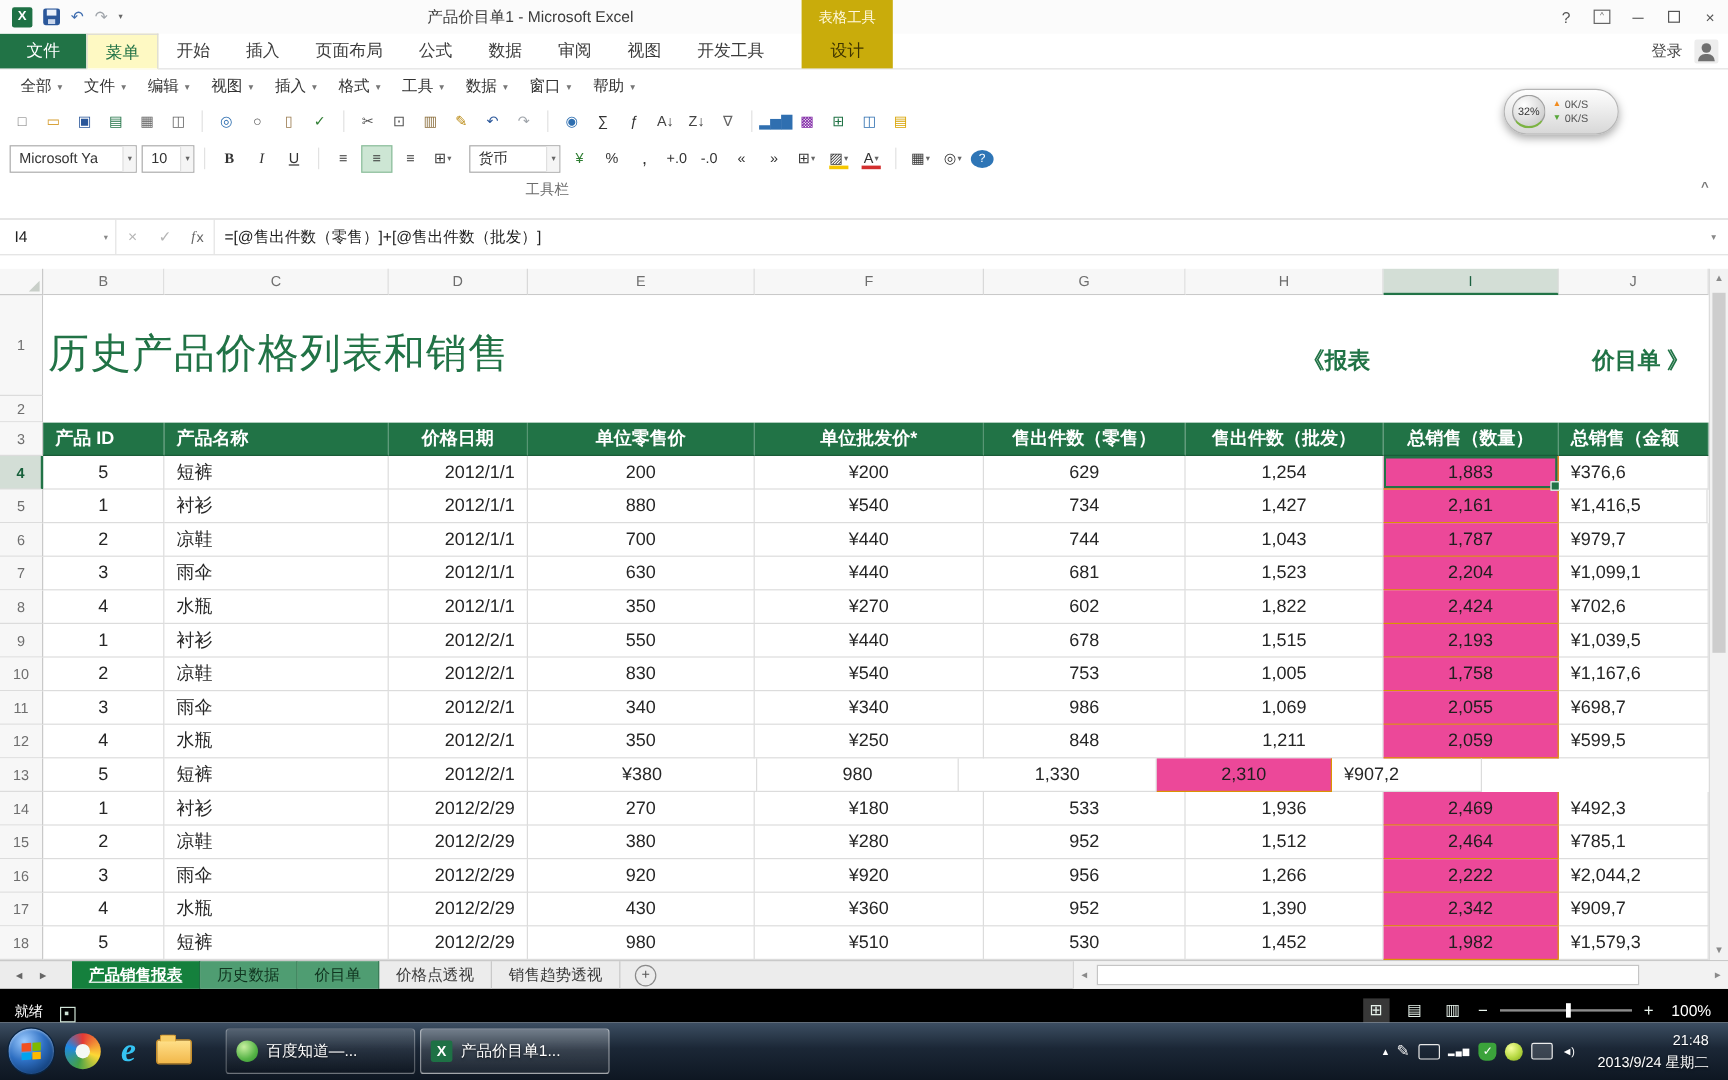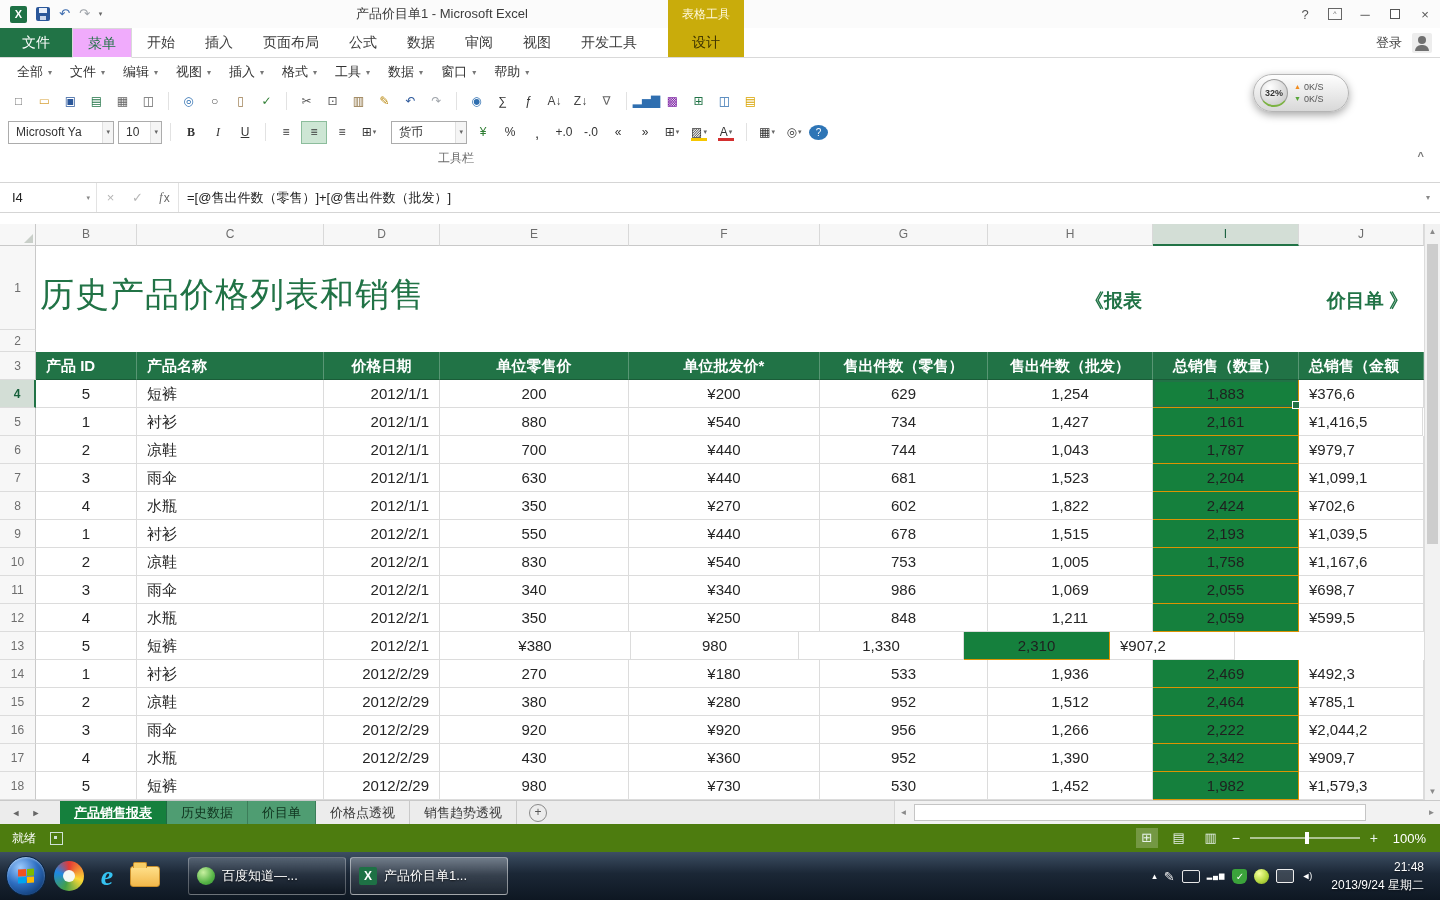--- a/index.html
+++ b/index.html
@@ -26,21 +26,21 @@
 
 
 .ctx-block{position:absolute;left:668px;top:0;width:76px;height:57px;z-index:10;display:flex;flex-direction:column;background:#C9AC0B}
 .ctx-top{height:28px;line-height:28px;text-align:center;font-size:12px;color:#FFF9DD}
 .ctx-bottom{flex:1;line-height:28px;text-align:center;font-size:14px;color:#3E3400}
 
 
 .tabrow{height:29px;border-bottom:1px solid #D9D9D9;background:#FFF;display:flex;align-items:stretch;padding-right:8px}
 .rtab{padding:0 15px;line-height:29px;font-size:14px;color:#3C3C3C;white-space:nowrap}
 .rtab.file{background:#217346;color:#fff;padding:0 22px}
-.rtab.active{color:#217346;background:#f0abfc;border:1px solid #D9D9D9;border-bottom:1px solid #fff;margin-bottom:-1px;position:relative;z-index:2}
+.rtab.active{color:#217346;background:#fef9c3;border:1px solid #D9D9D9;border-bottom:1px solid #fff;margin-bottom:-1px;position:relative;z-index:2}
 .rtabs-mid{display:flex}
 .signin{margin-left:auto;font-size:13px;color:#444;line-height:29px;margin-right:10px}
 .person{width:20px;height:20px;align-self:center;position:relative;background:#EDEDED;border-radius:2px;flex:none}
 .person::before{content:"";position:absolute;top:3px;left:6px;width:8px;height:8px;border-radius:50%;background:#707070}
 .person::after{content:"";position:absolute;bottom:2px;left:3px;width:14px;height:6px;border-radius:7px 7px 0 0;background:#707070}
 
 
 .ribbon{height:124px;border-bottom:1px solid #D5D5D5;background:#fff;position:relative}
 .menu-row{height:28px;display:flex;align-items:center;padding-left:8px}
 .menu-item{display:flex;align-items:center;gap:5px;padding:4px 9px;font-size:13px;color:#333}
@@ -98,21 +98,21 @@
 .cell.ar{text-align:right;padding-right:10px}
 .title-row{height:84px}
 .spacer-row{height:22px}
 .header-row,.data-row{height:28px}
 .row-content{flex:1;position:relative;background:#fff}
 .sheet-title{position:absolute;left:4px;top:26px;font-size:34px;color:#217346;font-weight:500;letter-spacing:1px}
 .sheet-link{position:absolute;top:42px;font-size:19px;color:#217346;font-weight:700}
 .link-report{right:282px}
 .link-pricelist{right:16px}
 .header-row .cell{background:#217346;color:#fff;font-weight:700;border-right:1px solid rgba(255,255,255,.25);border-bottom:1px solid #1A5C38;line-height:28px}
-.cell.hl{background:#15803d;border-right-color:#DB9303;border-bottom-color:#DB9303;color:#1F1F1F}
+.cell.hl{background:#ec4899;border-right-color:#DB9303;border-bottom-color:#DB9303;color:#1F1F1F}
 .cell.active-cell{box-shadow:inset 0 0 0 2px #217346;position:relative;overflow:visible}
 .cell.active-cell::after{content:"";position:absolute;right:-2px;bottom:-2px;width:6px;height:6px;background:#217346;border:1px solid #fff;z-index:3}
 .vscroll{position:absolute;top:11px;right:0;width:16px;bottom:0;background:#F2F2F2;border-left:1px solid #DCDCDC;box-sizing:border-box;display:flex;flex-direction:column}
 .vs-arrow{height:16px;font-size:8px;color:#8A8A8A;line-height:16px;text-align:center}
 .vs-track{flex:1;position:relative}
 .vs-thumb{position:absolute;top:4px;left:2px;right:2px;height:300px;background:#CDCDCD}
 
 
 .tabbar{height:23px;border-top:1px solid #C9C9C9;background:#ECECEC;display:flex;align-items:center;padding-left:6px}
 .tb-nav{width:20px;text-align:center;font-size:9px;color:#666;flex:none}
@@ -121,21 +121,21 @@
 .sheet-tab.active{background:#15803d;color:#fff;font-weight:700;border-right-color:#1F6B43;text-decoration:underline}
 .sheet-tab.colored{background:#4F9D72;color:#10341F;border-right-color:#3C7D59}
 .addsheet{width:16px;height:16px;border:1px solid #8A8A8A;border-radius:50%;color:#555;font-size:12px;line-height:14px;text-align:center;margin-left:12px;flex:none}
 .tabbar-space{flex:1}
 .hscroll{width:545px;display:flex;align-items:center;height:100%;background:#F2F2F2;border-left:1px solid #D5D5D5;flex:none}
 .hs-arrow{width:17px;text-align:center;font-size:8px;color:#8A8A8A;flex:none}
 .hs-track{flex:1;height:100%;position:relative}
 .hs-thumb{position:absolute;left:2px;top:3px;bottom:3px;width:88%;background:#FFF;border:1px solid #C5C5C5}
 
 
-.statusbar{height:28px;background:#4d7c0f;display:flex;align-items:center;color:#fff}
+.statusbar{height:28px;background:#000000;display:flex;align-items:flex-end;color:#fff}
 .status-text{margin-left:12px;font-size:12px}
 .macro-icon{width:11px;height:11px;border:1px solid #CFE3D6;margin-left:14px;position:relative}
 .macro-icon::after{content:"";position:absolute;left:3px;top:3px;width:3px;height:3px;background:#CFE3D6}
 .sb-right{margin-left:auto;display:flex;align-items:center;gap:10px;margin-right:14px}
 .view-ico{font-size:13px;color:#E6F1EA;width:22px;text-align:center;line-height:20px}
 .view-ico.v1{background:rgba(255,255,255,.22)}
 .zoom-minus,.zoom-plus{font-size:14px;color:#EAF4EE}
 .zoom-track{width:110px;height:2px;background:rgba(255,255,255,.55);position:relative}
 .zoom-thumb{position:absolute;left:50%;top:-5px;width:4px;height:12px;background:#fff}
 .zoom-val{font-size:13px;min-width:38px;text-align:right}
@@ -164,21 +164,21 @@
 .tray-kbd{width:16px;height:11px;border:1px solid #E8E8E8;border-radius:2px}
 .tray-net{color:#fff;font-size:7px;letter-spacing:1px}
 .tray-shield{width:15px;height:15px;background:#3BA33B;border-radius:3px 3px 6px 6px;color:#fff;font-size:10px;line-height:15px;text-align:center}
 .tray-ball{width:15px;height:15px;border-radius:50%;background:radial-gradient(circle at 35% 30%,#F7FF9E,#B7D943 55%,#7FA31B)}
 .tray-mon{width:16px;height:12px;border:1px solid #EDEDED;border-radius:2px;background:rgba(255,255,255,.15)}
 .tray-vol{color:#fff;font-size:9px;letter-spacing:-1px}
 .clock{color:#fff;font-size:12px;text-align:right;line-height:1.5;margin:0 10px 0 12px;text-shadow:0 1px 2px rgba(0,0,0,.6);white-space:nowrap}
 
 
 .netmon{position:absolute;left:1253px;top:74px;width:96px;height:38px;border-radius:19px;background:linear-gradient(#FEFEFE,#D8D8D8);border:1px solid #B5B5B5;box-shadow:0 3px 8px rgba(0,0,0,.35);display:flex;align-items:center;padding:0 6px;box-sizing:border-box;gap:6px;z-index:60}
-.nm-ball{width:28px;height:28px;border-radius:50%;background:radial-gradient(circle at 35% 30%,#FFF,#DADADA 60%,#C2C2C2);border:1px solid #9E9E9E;border-bottom:2px solid #7CB342;font-size:9px;font-weight:700;color:#333;display:flex;align-items:center;justify-content:center;box-sizing:border-box;flex:none}
+.nm-ball{width:28px;height:28px;border-radius:50%;background:radial-gradient(circle at 35% 30%,#FFF,#DADADA 60%,#C2C2C2);border:1px solid #9E9E9E;border-bottom:2px solid #7CB342;font-size:9px;font-weight:400;color:#333;display:flex;align-items:center;justify-content:center;box-sizing:border-box;flex:none}
 .nm-col{display:flex;flex-direction:column;justify-content:center;gap:1px}
 .nm-row{display:flex;align-items:center;gap:3px;font-size:9px;color:#555;line-height:1.2}
 .nm-up{color:#F28C1E;font-size:7px}
 .nm-dn{color:#57A639;font-size:7px}
 </style>
 </head>
 <body>
 
 <div class="screen">
 
@@ -570,21 +570,21 @@
           <div class="cell ac" style="width: 165px;">1,390</div>
           <div class="cell ac hl" style="width: 146px;">2,342</div>
           <div class="cell al" style="width: 125px;">¥909,7</div>
         </div>
         <div class="grid-row data-row">
           <div class="gutter">18</div>
           <div class="cell ac" style="width: 101px;">5</div>
           <div class="cell al" style="width: 187px;">短裤</div>
           <div class="cell ar" style="width: 116px;">2012/2/29</div>
           <div class="cell ac" style="width: 189px;">980</div>
-          <div class="cell ac" style="width: 191px;">¥730</div>
+          <div class="cell ac" style="width: 191px;">¥510</div>
           <div class="cell ac" style="width: 168px;">530</div>
           <div class="cell ac" style="width: 165px;">1,452</div>
           <div class="cell ac hl" style="width: 146px;">1,982</div>
           <div class="cell al" style="width: 125px;">¥1,579,3</div>
         </div>
       </div>
     <div class="vscroll">
       <div class="vs-arrow">▲</div>
       <div class="vs-track">
           <div class="vs-thumb"></div>

